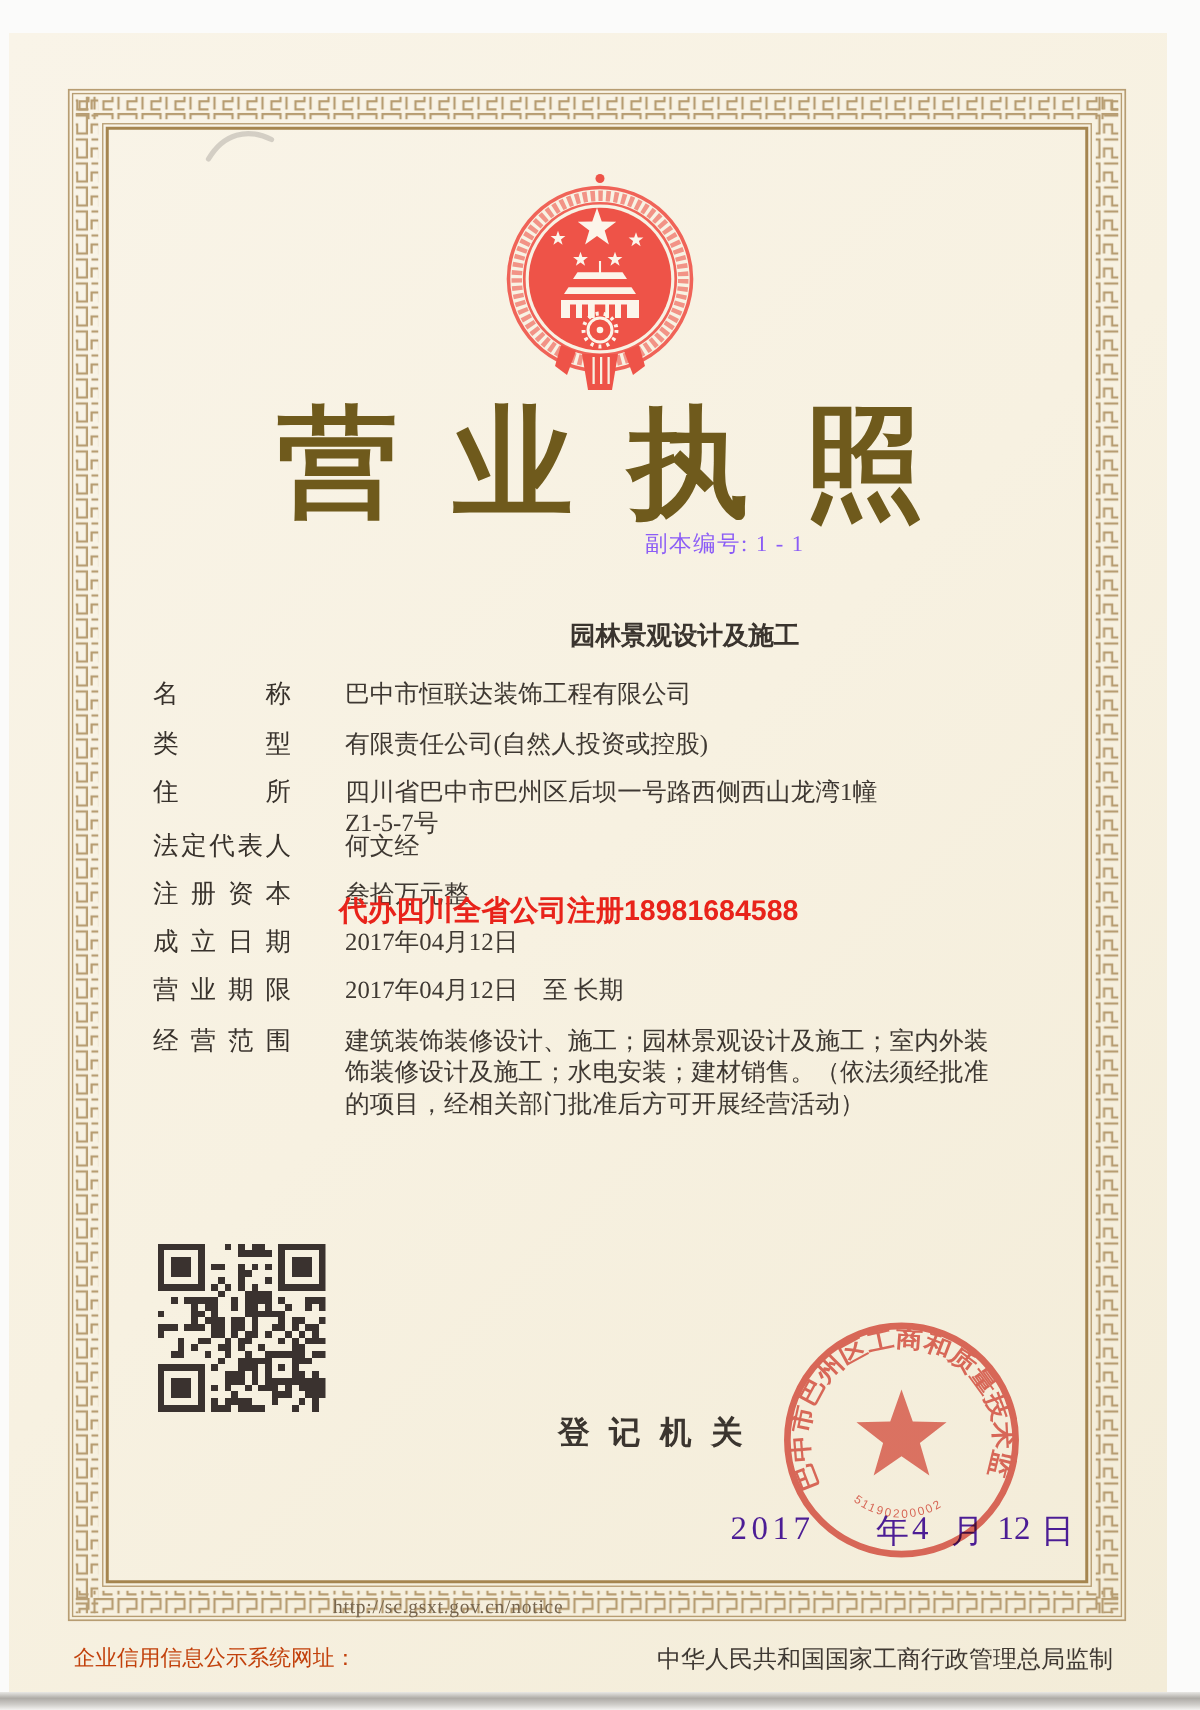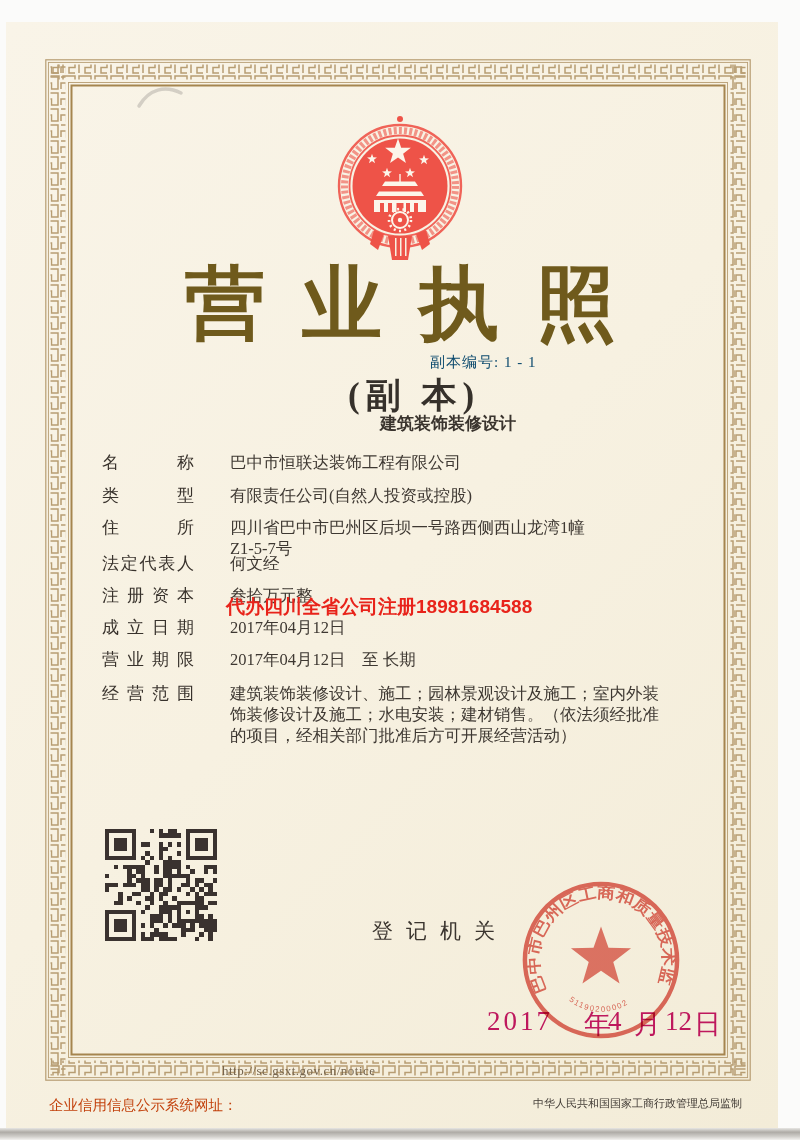--- a/index.html
+++ b/index.html
@@ -19,60 +19,60 @@
   .bd{stroke:var(--border_dark,#a5854f);fill:none;}
   .gk{stroke:var(--border_tan,#b79d72);fill:none;stroke-width:1.5;}
   
   .emblem{position:absolute;left:330px;top:110px;width:140px;height:162px;}
   .em-red{fill:var(--emblem_red,#ee5348);}
   .em-stroke{stroke:var(--emblem_red,#ee5348);fill:none;}
   .em-white{fill:#fcf5ea;}
   
   .title{
     position:absolute;left:185px;top:270px;line-height:1;
-    font-family:Liberation Mono, monospace;font-weight:900;
+    font-family:Liberation Serif, serif;font-weight:900;
     font-size:80px;letter-spacing:37px;color:var(--title_gold,#6f5a1c);white-space:nowrap;
   }
-  .copyno{position:absolute;left:430px;top:353px;font-size:15px;color:#0c4a6e;letter-spacing:1px;}
+  .copyno{position:absolute;left:430px;top:353px;font-size:15px;color:#8b5cf6;letter-spacing:1px;}
   .copytype{position:absolute;left:348px;top:372px;font-size:35px;font-weight:700;letter-spacing:6px;color:#36312b;}
   .codeline{position:absolute;left:380px;top:412px;display:flex;align-items:baseline;gap:13px;white-space:nowrap;}
   .codelabel{font-family:"Liberation Sans","DejaVu Sans",sans-serif;font-weight:700;font-size:17px;color:#3a342e;}
   .codeval{font-size:19px;letter-spacing:0.5px;color:#3a342e;}
   
   .frow{position:absolute;left:102px;display:flex;align-items:flex-start;}
   .f-label{width:92px;display:flex;justify-content:space-between;font-size:17px;color:#38322c;flex:none;line-height:21px;}
   .f-value{margin-left:36px;font-size:16.5px;line-height:21px;white-space:pre-line;max-width:485px;color:#3e3832;}
   
   .watermark{
     position:absolute;left:226px;top:594px;
     font-family:"Liberation Sans","DejaVu Sans",sans-serif;font-weight:700;
     font-size:19px;color:var(--watermark_red,#e8231a);white-space:nowrap;
   }
   
   .qr{position:absolute;left:105px;top:828px;width:112px;height:114px;fill:var(--qr_dark,#3a322f);shape-rendering:crispEdges;}
   .qrnote{position:absolute;left:100px;top:946px;font-size:14.5px;line-height:20px;white-space:pre-line;color:#48423b;}
   
-  .regorg{position:absolute;left:372px;top:917px;font-size:21px;letter-spacing:13px;font-weight:400;color:#3b352f;white-space:nowrap;}
-  .dateline{position:absolute;left:0;top:1006px;width:800px;height:30px;font-size:27px;color:#be185d;}
+  .regorg{position:absolute;left:372px;top:941px;font-size:21px;letter-spacing:13px;font-weight:700;color:#3b352f;white-space:nowrap;}
+  .dateline{position:absolute;left:0;top:1006px;width:800px;height:30px;font-size:22px;color:#4c1d95;}
   .dateline span{position:absolute;top:0;}
   .d-y{left:487px;letter-spacing:3px;}
   .d-yu{left:584px;}
   .d-m{left:608px;}
   .d-mu{left:634px;}
   .d-d{left:665px;}
   .d-du{left:694px;}
   .seal{position:absolute;left:517px;top:876px;width:168px;height:168px;mix-blend-mode:multiply;opacity:.88;}
   .seal-red{fill:var(--seal_red,#dd5a4f);}
   .seal-ring{stroke:var(--seal_red,#dd5a4f);fill:none;}
   .seal-text{fill:var(--seal_red,#dd5a4f);font-family:"Liberation Sans","DejaVu Sans",sans-serif;font-weight:600;font-size:15.5px;}
   .seal-num{fill:var(--seal_red,#dd5a4f);font-family:"Liberation Sans","DejaVu Sans",sans-serif;font-size:8px;letter-spacing:1.5px;}
   
   .url{position:absolute;left:198px;top:1063px;font-size:13px;letter-spacing:0.5px;color:#76654e;margin-left:24px;}
   .footl{position:absolute;left:49px;top:1096px;font-size:14.5px;color:#c2410c;}
-  .footr{position:absolute;right:58px;top:1096px;font-size:11px;color:#3f3933;}
+  .footr{position:absolute;right:58px;top:1096px;font-size:16px;color:#3f3933;}
   .scanedge{position:absolute;left:0;top:1128px;width:800px;height:12px;
     background:linear-gradient(180deg,#e8e7e4,#aeaba6 35%,#cfcdc9 70%,#f3f2f0);}
   .pencil{position:absolute;left:135px;top:82px;width:56px;height:32px;}
 </style>
 </head>
 <body>
 
 <div class="page">
   <div class="paper"></div>
 
@@ -137,23 +137,22 @@
       <rect x="65" y="128" width="1.5" height="18" fill="#f7f1e1"></rect>
       <rect x="70" y="128" width="1.5" height="18" fill="#f7f1e1"></rect>
       <rect x="75" y="128" width="1.5" height="18" fill="#f7f1e1"></rect>
       <path class="em-red" d="M44,120 L54,124 L48,140 L40,134 Z"></path>
       <path class="em-red" d="M96,120 L86,124 L92,140 L100,134 Z"></path>
     </g>
   </svg>
 
   <div class="title">营业执照</div>
   <div class="copyno">副本编号: 1 - 1</div>
-  <div class="copytype">(副 本)</div>
   <div class="codeline">
-    <span class="codelabel">建筑装饰装修设计</span>
+    <span class="codelabel">园林景观设计及施工</span>
   </div>
 
   <div>
       <div class="frow" style="top: 452px;">
         <div class="f-label">
           <span>名</span>
           <span>称</span>
         </div>
         <div class="f-value">巴中市恒联达装饰工程有限公司</div>
       </div>

